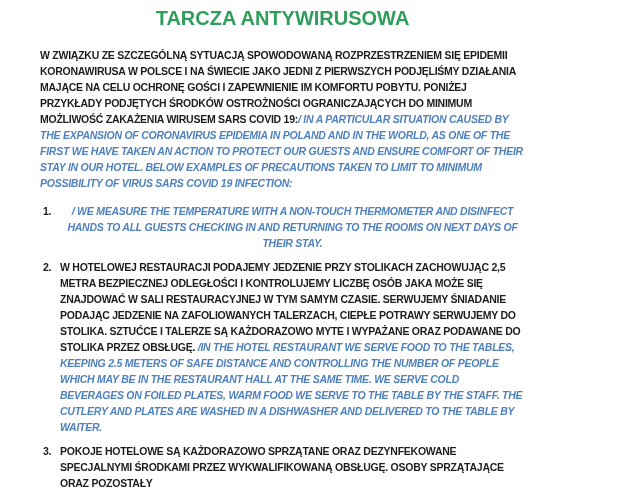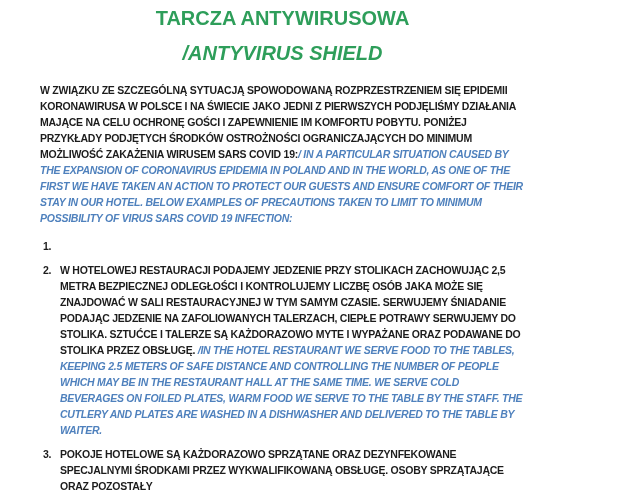--- a/index.html
+++ b/index.html
@@ -75,29 +75,29 @@
   .pl-block { margin: 0; }
   .en-block { margin: 0; }
 </style>
 </head>
 <body>
 
 <div class="page">
 
   <h1 class="doc-title">TARCZA ANTYWIRUSOWA</h1>
 
-  <h2 class="doc-subtitle">/ANTYVIRUS SHIELD</h2>
 
   <p class="body-text intro"><span>W ZWIĄZKU ZE SZCZEGÓLNĄ SYTUACJĄ SPOWODOWANĄ ROZPRZESTRZENIEM SIĘ EPIDEMII KORONAWIRUSA W POLSCE I NA ŚWIECIE JAKO JEDNI Z PIERWSZYCH PODJĘLIŚMY DZIAŁANIA MAJĄCE NA CELU OCHRONĘ GOŚCI I ZAPEWNIENIE IM KOMFORTU POBYTU. PONIŻEJ PRZYKŁADY PODJĘTYCH ŚRODKÓW OSTROŻNOŚCI OGRANICZAJĄCYCH DO MINIMUM MOŻLIWOŚĆ ZAKAŻENIA WIRUSEM SARS COVID 19:</span><span class="en">/ IN A PARTICULAR SITUATION CAUSED BY THE EXPANSION OF CORONAVIRUS EPIDEMIA IN POLAND AND IN THE WORLD, AS ONE OF THE FIRST WE HAVE TAKEN AN ACTION TO PROTECT OUR GUESTS AND ENSURE COMFORT OF THEIR STAY IN OUR HOTEL. BELOW EXAMPLES OF PRECAUTIONS TAKEN TO LIMIT TO MINIMUM POSSIBILITY OF VIRUS SARS COVID 19 INFECTION:</span></p>
 
   <ol class="list body-text">
 
     <li class="list-item">
       <span class="num">1.</span>
       <div class="item-body">
+        <p class="en-block en">/ WE MEASURE THE TEMPERATURE WITH A NON-TOUCH THERMOMETER AND DISINFECT HANDS TO ALL GUESTS CHECKING IN AND RETURNING TO THE ROOMS ON NEXT DAYS OF THEIR STAY.</p>
       </div>
     </li>
 
     <li class="list-item">
       <span class="num">2.</span>
       <div class="item-body">
         <p class="pl-block"><span>W HOTELOWEJ RESTAURACJI PODAJEMY JEDZENIE PRZY STOLIKACH ZACHOWUJĄC 2,5 METRA BEZPIECZNEJ ODLEGŁOŚCI I KONTROLUJEMY LICZBĘ OSÓB JAKA MOŻE SIĘ ZNAJDOWAĆ W SALI RESTAURACYJNEJ W TYM SAMYM CZASIE. SERWUJEMY ŚNIADANIE PODAJĄC JEDZENIE NA ZAFOLIOWANYCH TALERZACH, CIEPŁE POTRAWY SERWUJEMY DO STOLIKA. SZTUĆCE I TALERZE SĄ KAŻDORAZOWO MYTE I WYPAŻANE ORAZ PODAWANE DO STOLIKA PRZEZ OBSŁUGĘ.</span> <span class="en">/IN THE HOTEL RESTAURANT WE SERVE FOOD TO THE TABLES, KEEPING 2.5 METERS OF SAFE DISTANCE AND CONTROLLING THE NUMBER OF PEOPLE WHICH MAY BE IN THE RESTAURANT HALL AT THE SAME TIME. WE SERVE COLD BEVERAGES ON FOILED PLATES, WARM FOOD WE SERVE TO THE TABLE BY THE STAFF. THE CUTLERY AND PLATES ARE WASHED IN A DISHWASHER AND DELIVERED TO THE TABLE BY WAITER.</span></p>
       </div>
     </li>
 

